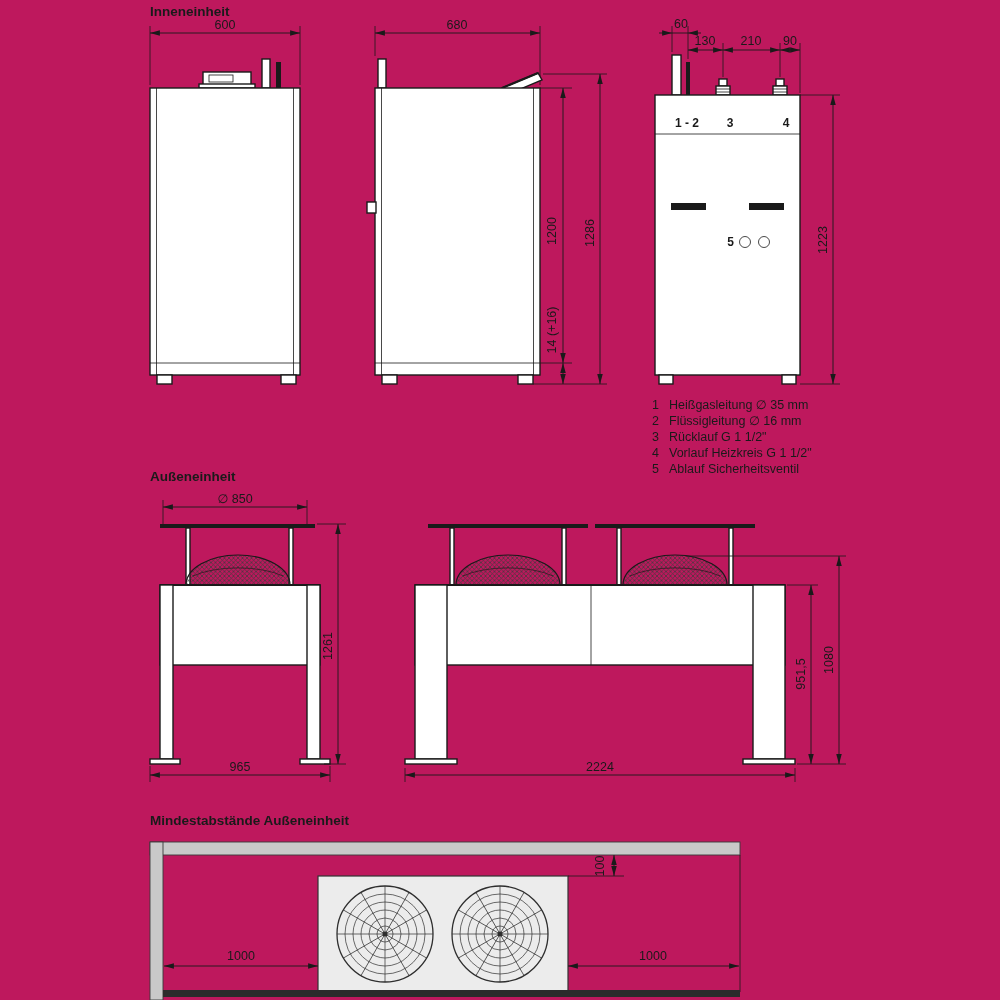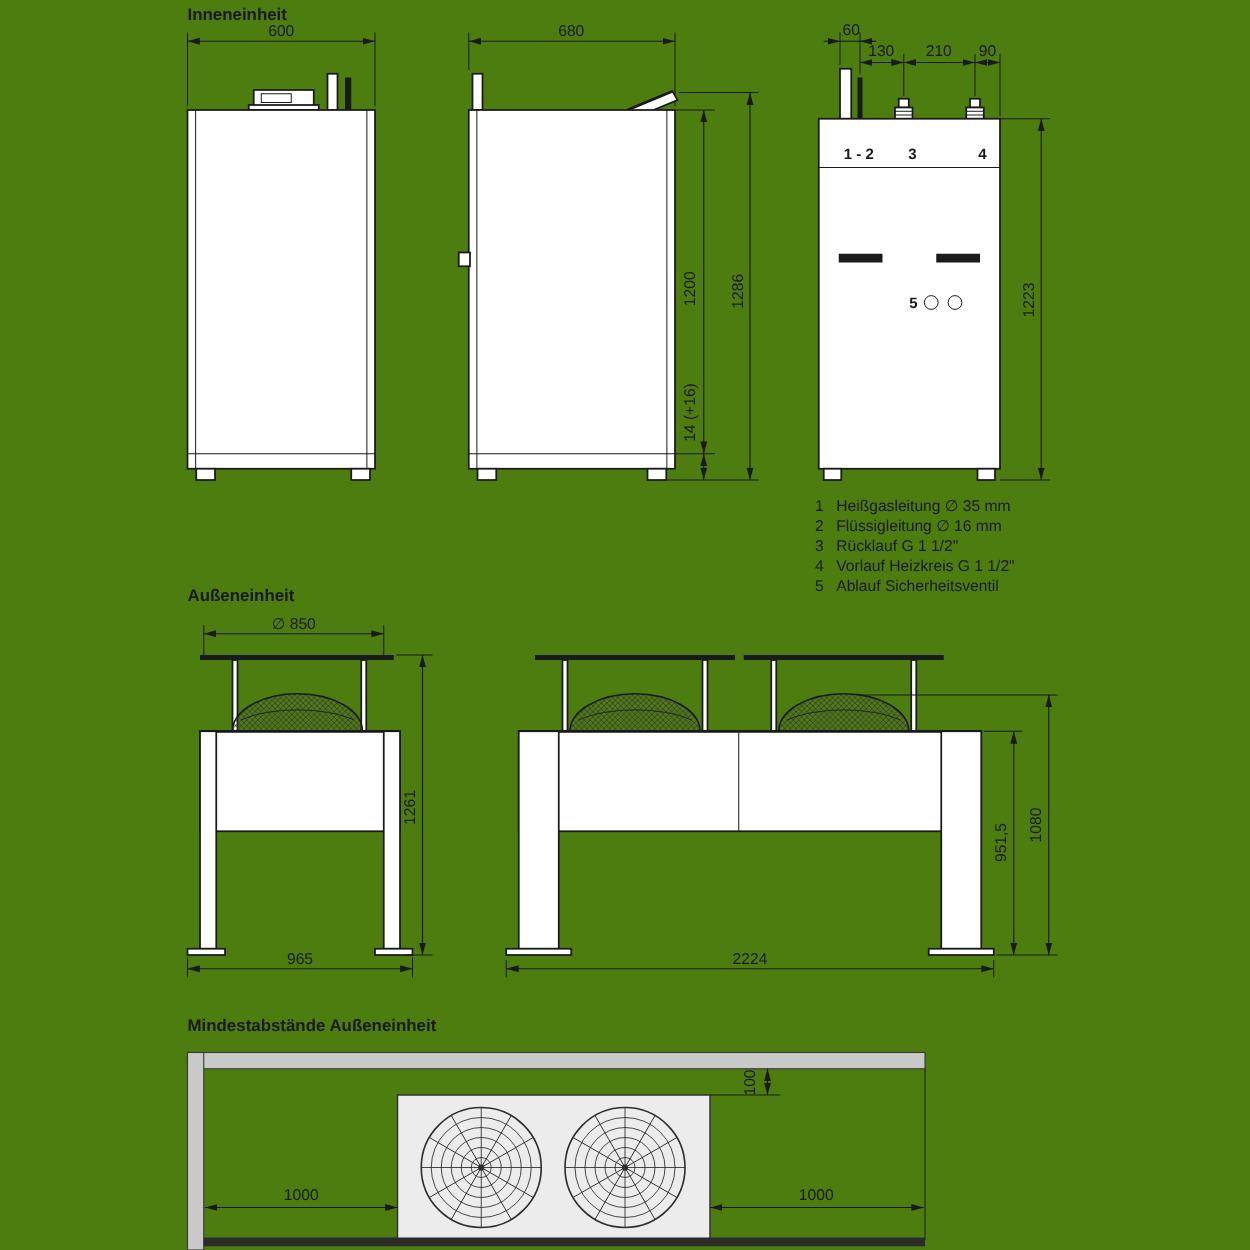--- a/index.html
+++ b/index.html
@@ -1,16 +1,16 @@
 <!DOCTYPE html>
 <html><head>
 <meta charset="utf-8">
 <style>
   html,body{margin:0;padding:0;background:#fff;}
-  .canvas{position:relative;width:1000px;height:1000px;background:#4d7c0f;overflow:hidden;
+  .canvas{position:relative;width:1000px;height:1000px;background:#be185d;overflow:hidden;
           font-family:"Liberation Sans",sans-serif;}
   svg{position:absolute;left:0;top:0;}
   .title{font:bold 13.5px "Liberation Sans",sans-serif;fill:#1a1a1a;}
   .dim{font:12.5px "Liberation Sans",sans-serif;fill:#1a1a1a;}
   .lbl{font:bold 12px "Liberation Sans",sans-serif;fill:#1a1a1a;}
   .legend{font:12.5px "Liberation Sans",sans-serif;fill:#1a1a1a;}
   .outline{fill:#fff;stroke:#1a1a1a;stroke-width:1.4;}
   .thin{stroke:#1a1a1a;stroke-width:0.8;fill:none;}
   .dimline{stroke:#1a1a1a;stroke-width:0.9;fill:none;}
   .heavy{stroke:#1a1a1a;stroke-width:2.2;fill:none;}

